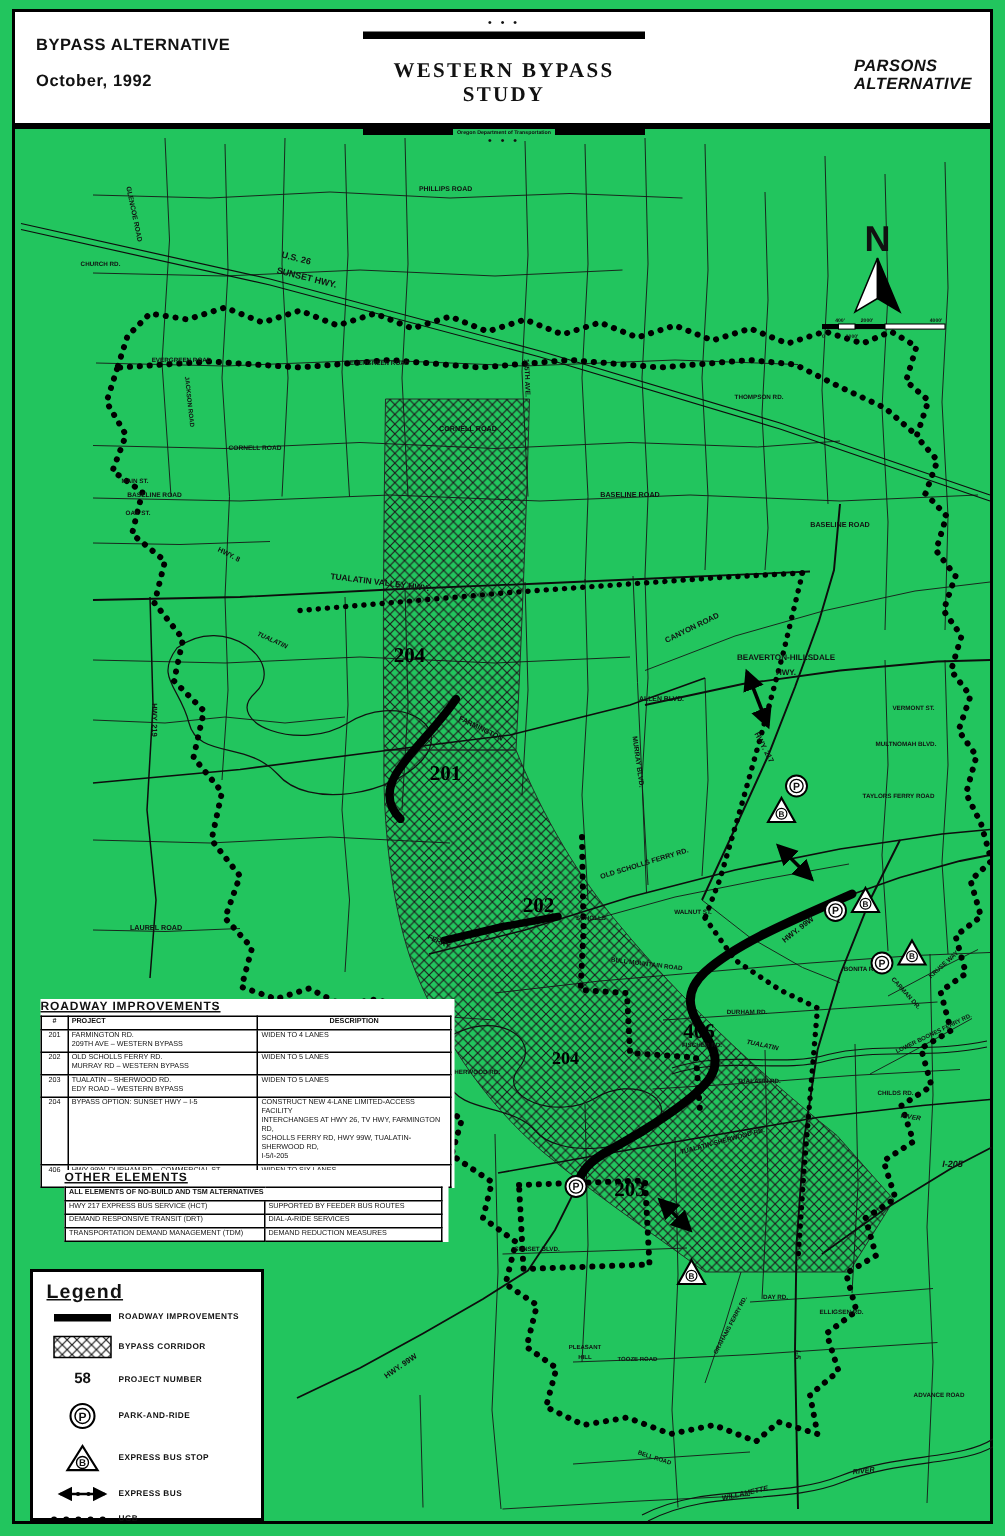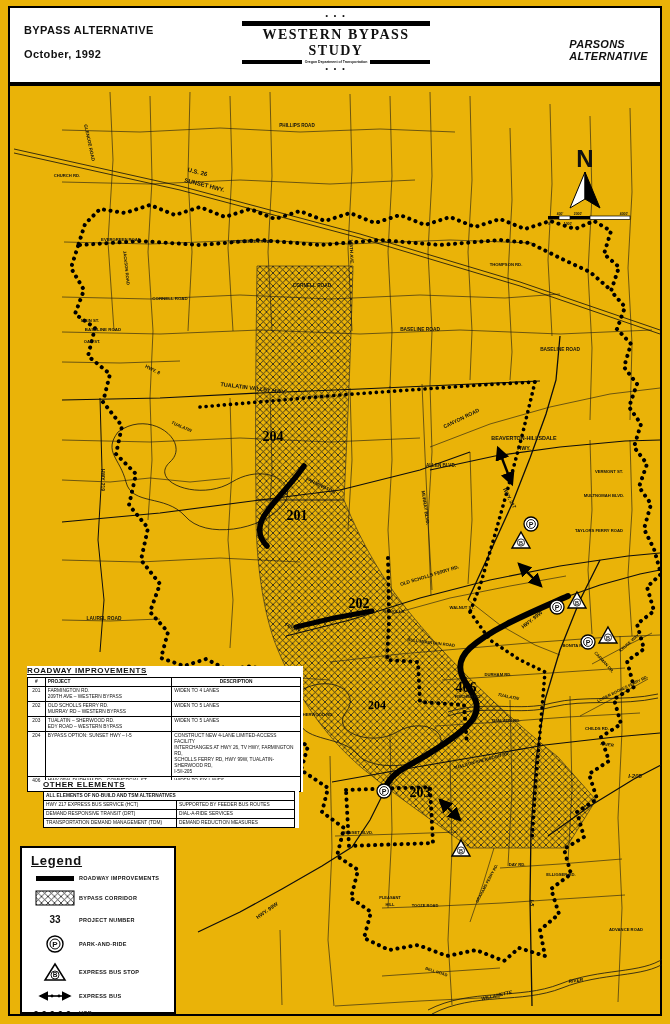--- a/index.html
+++ b/index.html
@@ -1,26 +1,26 @@
 <!DOCTYPE html>
 <html><head>
 <meta charset="utf-8">
 <style>
   html,body{margin:0;padding:0;background:#e8e8e4;}
-  .page{position:relative;width:670px;height:1024px;background:#eab308;overflow:hidden;
+  .page{position:relative;width:670px;height:1024px;background:#22c55e;overflow:hidden;
         font-family:"Liberation Sans",sans-serif;color:#111;}
   .frame{position:absolute;box-sizing:border-box;border:2.5px solid #000;background:transparent;}
   #hdr{left:8px;top:6px;width:654px;height:78px;background:#fff;}
   #mapbox{left:8px;top:84px;width:654px;height:932px;}
   .hdr-left{position:absolute;left:14px;top:16px;font-weight:bold;font-size:11px;letter-spacing:.4px;}
   .hdr-left .l2{margin-top:12px;}
   .title-block{position:absolute;left:226px;top:4px;width:200px;text-align:center;}
   .dots{font-size:7px;font-weight:bold;letter-spacing:2px;line-height:8px;}
   .tbar{height:5px;background:#000;margin:1px 6px;}
-  .study-title{font-family:"Liberation Serif",serif;font-weight:bold;font-size:14px;letter-spacing:1.5px;margin:1px 0;}
+  .study-title{font-family:"Liberation Serif",serif;font-weight:bold;font-size:14px;letter-spacing:1.5px;margin:14px 0;}
   .subbar{display:flex;align-items:center;justify-content:center;gap:3px;margin:1px 6px;}
   .subbar .b{height:4px;background:#000;flex:1;}
   .subbar .t{font-size:3.5px;font-weight:bold;white-space:nowrap;}
   .firm{position:absolute;right:12px;top:30px;text-align:left;font-weight:bold;font-style:italic;
         font-size:11px;line-height:12px;letter-spacing:.3px;}
   svg.map{position:absolute;left:8px;top:84px;width:654px;height:932px;}
   svg text{font-family:"Liberation Sans",sans-serif;font-weight:bold;fill:#111;}
   .rl{text-anchor:middle;}
   .it{font-style:italic;}
   .pl{font-family:"Liberation Serif",serif;font-weight:bold;fill:#000;text-anchor:middle;}
@@ -425,21 +425,21 @@
       <div class="lg-sw">
         <svg width="40" height="16">
           <rect x="1" y="1" width="38" height="14" fill="url(#xh)" stroke="#000" stroke-width="1"></rect>
         </svg>
       </div>
       <div class="lg-lab">BYPASS CORRIDOR</div>
     </div>
 
     <div class="lg-row">
       <div class="lg-sw">
-          <div class="sw-num">33</div>
+          <div class="sw-num">58</div>
         </div>
       <div class="lg-lab">PROJECT NUMBER</div>
     </div>
 
     <div class="lg-row">
       <div class="lg-sw">
         <svg width="20" height="20">
           <circle cx="10" cy="10" r="8" fill="#fff" stroke="#000" stroke-width="1.4"></circle>
           <circle cx="10" cy="10" r="5" fill="none" stroke="#000" stroke-width="1"></circle>
           <text x="10" y="13" text-anchor="middle" font-size="8" font-weight="bold">P</text>

